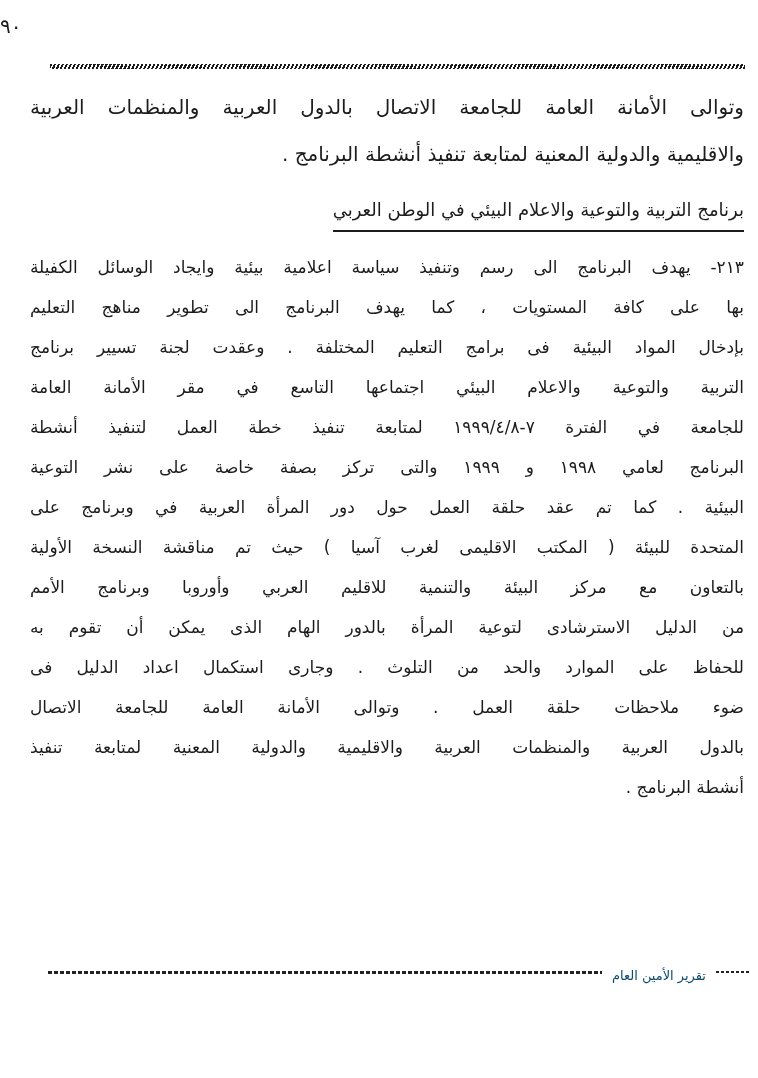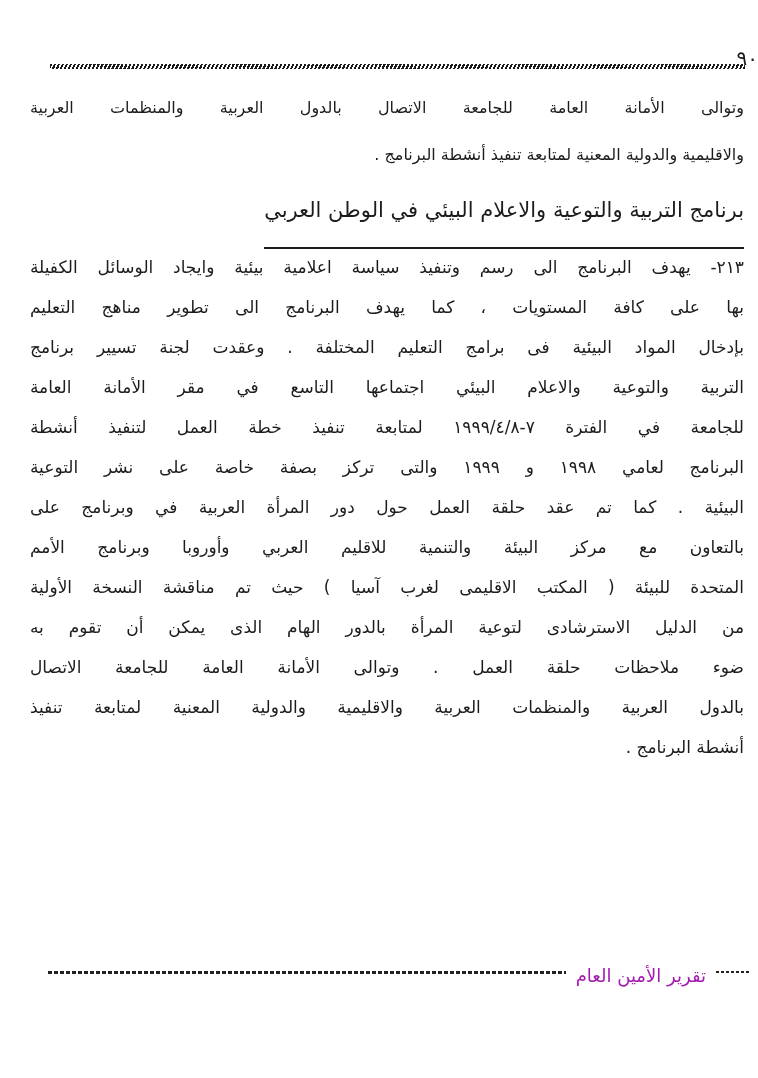--- a/index.html
+++ b/index.html
@@ -7,44 +7,43 @@
     position:relative;
     width:758px;height:1078px;
     background:#ffffff;
     color:#1c1c1c;
     font-family:"DejaVu Sans", sans-serif;
     direction:rtl;
     overflow:hidden;
   }
   .page-number{
     position:absolute;top:14px;left:0;right:0;
-    text-align:right;
+    text-align:left;
     font-size:20px;
     letter-spacing:2px;
-    margin-top:32px;
   }
   .header-rule{
     position:absolute;top:64px;left:50px;right:13px;height:5px;
     background:repeating-linear-gradient(115deg,#1a1a1a 0px,#1a1a1a 2px,transparent 2px,transparent 3.6px);
   }
   .textblock{position:absolute;left:30px;right:14px;}
   .jline{
     text-align:justify;
     text-align-last:justify;
     text-justify:inter-word;
     overflow:hidden;
   }
-  .intro{top:84px;font-size:16px;line-height:47px;}
+  .intro{top:84px;font-size:20px;line-height:47px;}
   .intro .jline{max-height:47px;}
   .intro .jline:last-child{text-align-last:right;}
   .heading-wrap{top:196px;text-align:right;}
   .heading{
     display:inline-block;
-    font-size:21px;line-height:28px;
-    padding-bottom:23px;
+    font-size:18px;line-height:28px;
+    padding-bottom:6px;
     border-bottom:2px solid #1c1c1c;
   }
   .para{top:247px;font-size:17px;line-height:40px;}
   .para .jline{max-height:40px;}
   .para .lines .jline:last-child{text-align-last:right;}
   .pnum{white-space:nowrap;}
   .footer{
     position:absolute;top:952px;left:48px;right:8px;height:40px;
     display:flex;align-items:center;column-gap:10px;
     direction:rtl;
@@ -53,22 +52,22 @@
   .frule.short{
     width:34px;flex:0 0 auto;height:2px;
     background:repeating-linear-gradient(90deg,#222 0px,#222 3px,transparent 3px,transparent 5px);
   }
   .frule.long{
     flex:1 1 auto;
     background:repeating-linear-gradient(90deg,#222 0px,#222 4px,transparent 4px,transparent 6px);
   }
   .sig{
     flex:0 0 auto;
-    font-size:18px;
-    color:#a21caf;
+    font-size:13px;
+    color:#0c4a6e;
     padding-top:6px;
   }
 </style>
 </head>
 <body>
 
 <div class="page">
 
   <div class="page-number">٩٠</div>
 
@@ -90,23 +89,24 @@
       <span>يهدف البرنامج الى رسم وتنفيذ سياسة اعلامية بيئية وايجاد الوسائل الكفيلة</span>
     </div>
     <div class="lines">
 
         <div class="jline">بها على كافة المستويات ، كما يهدف البرنامج الى تطوير مناهج التعليم</div>
         <div class="jline">بإدخال المواد البيئية فى برامج التعليم المختلفة . وعقدت لجنة تسيير برنامج</div>
         <div class="jline">التربية والتوعية والاعلام البيئي اجتماعها التاسع في مقر الأمانة العامة</div>
         <div class="jline">للجامعة في الفترة ٧-٨/‏٤/‏١٩٩٩ لمتابعة تنفيذ خطة العمل لتنفيذ أنشطة</div>
         <div class="jline">البرنامج لعامي ١٩٩٨ و ١٩٩٩ والتى تركز بصفة خاصة على نشر التوعية</div>
         <div class="jline">البيئية . كما تم عقد حلقة العمل حول دور المرأة العربية في وبرنامج على</div>
+        <div class="jline">المتحدة للبيئة ( المكتب الاقليمى لغرب آسيا ) حيث تم مناقشة النسخة الأولية</div>
         <div class="jline">بالتعاون مع مركز البيئة والتنمية للاقليم العربي وأوروبا وبرنامج الأمم</div>
-        <div class="jline">المتحدة للبيئة ( المكتب الاقليمى لغرب آسيا ) حيث تم مناقشة النسخة الأولية</div>
         <div class="jline">من الدليل الاسترشادى لتوعية المرأة بالدور الهام الذى يمكن أن تقوم به</div>
+        <div class="jline">للحفاظ على الموارد والحد من التلوث . وجارى استكمال اعداد الدليل فى</div>
         <div class="jline">ضوء ملاحظات حلقة العمل . وتوالى الأمانة العامة للجامعة الاتصال</div>
         <div class="jline">بالدول العربية والمنظمات العربية والاقليمية والدولية المعنية لمتابعة تنفيذ</div>
         <div class="jline">أنشطة البرنامج .</div>
       </div>
   </div>
 
   <div class="footer">
     <div class="frule short"></div>
     <div class="sig">تقرير الأمين العام</div>
     <div class="frule long"></div>

